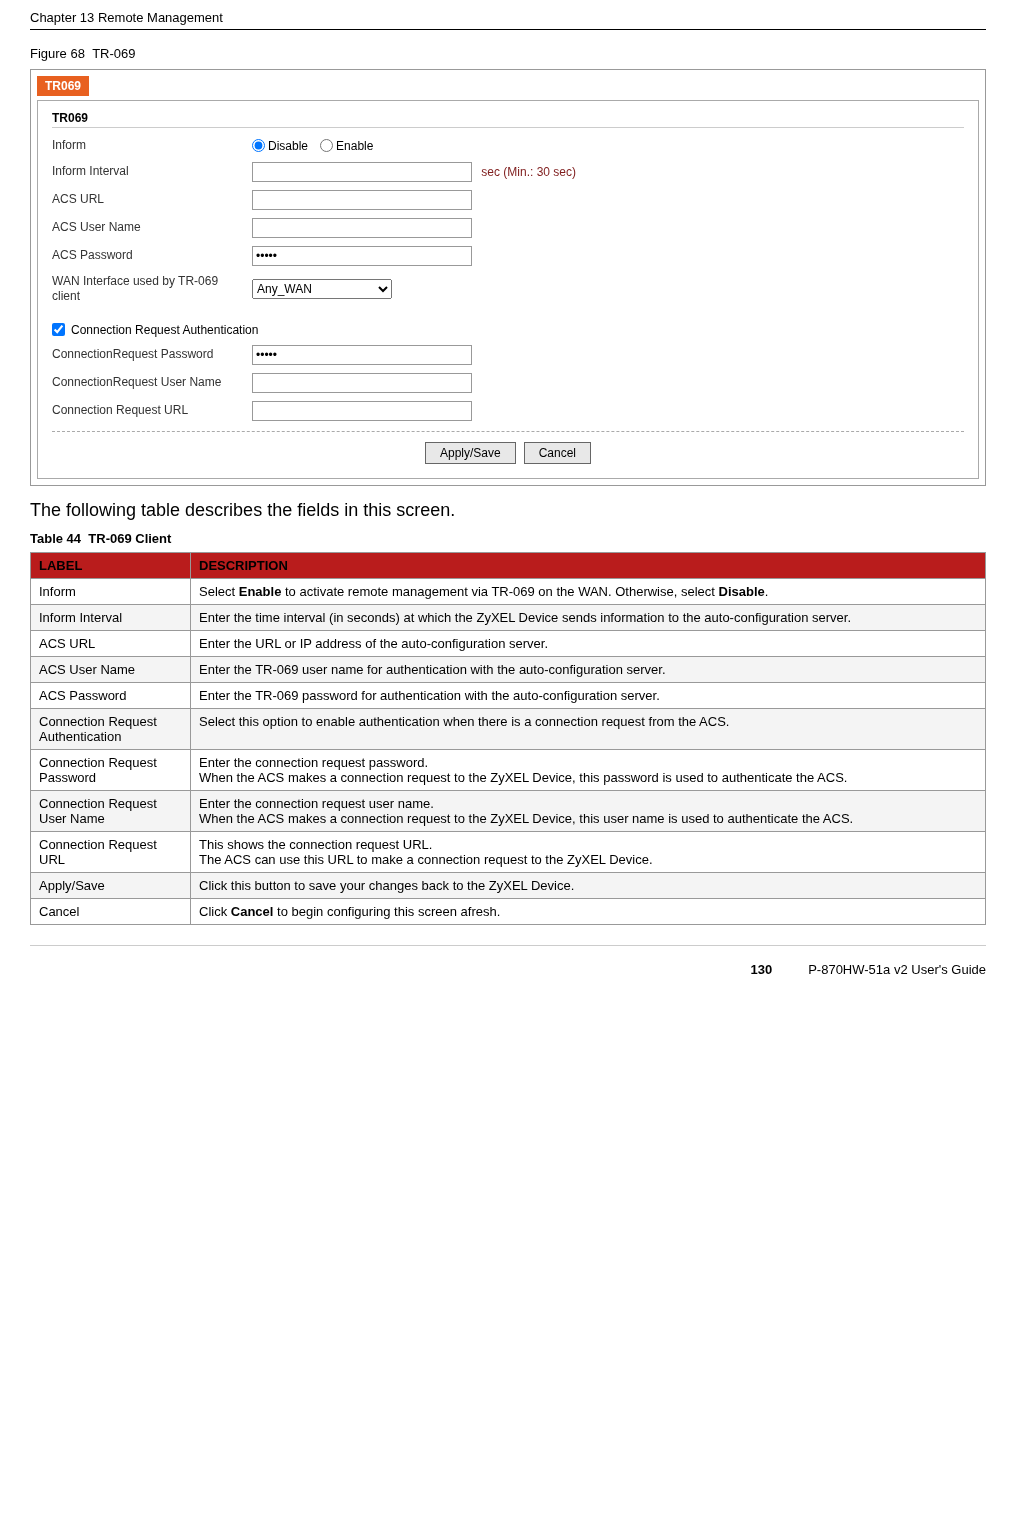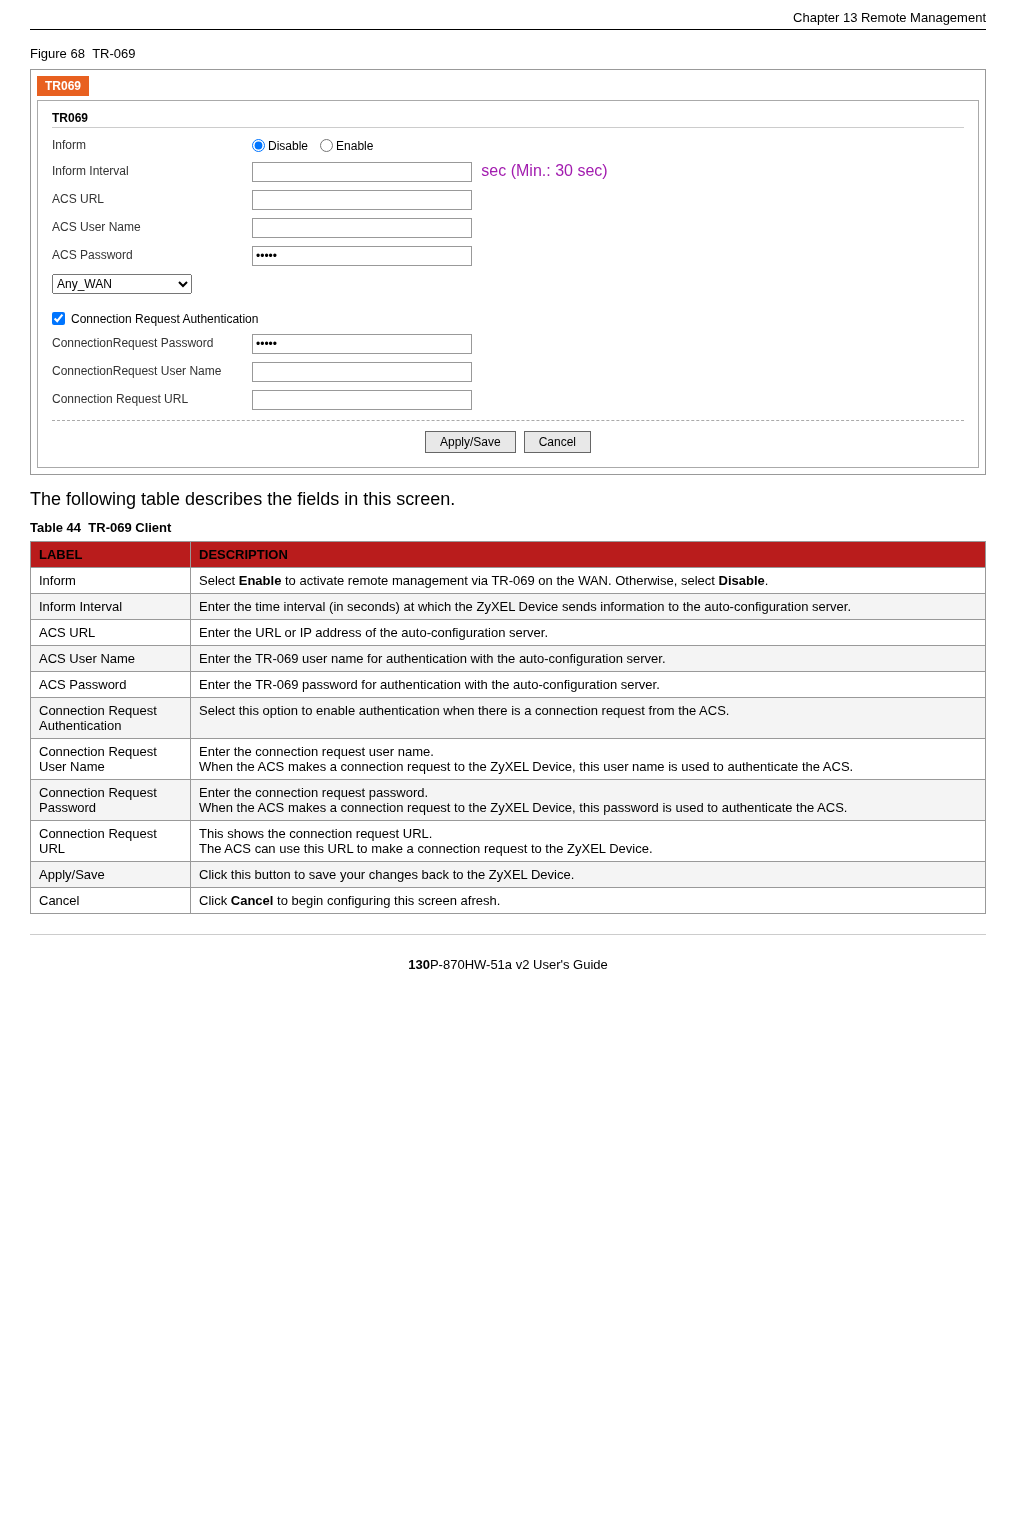--- a/index.html
+++ b/index.html
@@ -11,21 +11,21 @@
       width: 1016px;
       min-height: 1524px;
       padding: 10px 30px 30px 30px;
     }
     .chapter-header {
       font-size: 13px;
       border-bottom: 1px solid #000;
       padding-bottom: 4px;
       margin-bottom: 16px;
       display: flex;
-      justify-content: flex-end;
+      justify-content: flex-start;
     }
     .figure-label {
       font-size: 13px;
       font-weight: bold;
       margin-bottom: 8px;
     }
     .figure-label span {
       font-weight: normal;
     }
     
@@ -87,22 +87,22 @@
       border: 1px solid #999;
       font-size: 12px;
       padding: 1px 3px;
     }
     select {
       width: 140px;
       height: 20px;
       font-size: 12px;
     }
     .sec-hint {
-      font-size: 16px;
-      color: #a21caf;
+      font-size: 12px;
+      color: #7f1d1d;
       margin-left: 6px;
     }
     .checkbox-row {
       display: flex;
       align-items: center;
       gap: 6px;
       margin-bottom: 8px;
       font-size: 12px;
     }
     .divider-dotted {
@@ -153,25 +153,26 @@
       vertical-align: top;
     }
     table.desc-table tr:nth-child(even) td {
       background: #f4f4f4;
     }
     table.desc-table tr:nth-child(odd) td {
       background: #fff;
     }
     .footer-bar {
       display: flex;
-      justify-content: center;
+      justify-content: flex-end;
       margin-top: 20px;
       font-size: 13px;
       border-top: 1px solid #ccc;
-      padding-top: 22px;
+      padding-top: 16px;
+      gap: 36px;
     }
     .page-num {
       font-size: 13px;
       font-weight: bold;
     }
     b { font-weight: bold; }
   </style>
 </head>
 <body>
 
@@ -225,20 +226,21 @@
     </div>
 
     <div class="form-row">
       <div class="form-label">ACS Password</div>
       <div class="form-control">
         <input type="password" value="•••••" style="">
       </div>
     </div>
 
     <div class="form-row">
+      <div class="form-label">WAN Interface used by TR-069<br>client</div>
       <div class="form-control">
         <select>
           <option>Any_WAN</option>
         </select>
       </div>
     </div>
 
     <div style="height:10px;"></div>
 
     <div class="checkbox-row">
@@ -308,26 +310,26 @@
     </tr>
     <tr>
       <td>ACS Password</td>
       <td>Enter the TR-069 password for authentication with the auto-configuration server.</td>
     </tr>
     <tr>
       <td>Connection Request Authentication</td>
       <td>Select this option to enable authentication when there is a connection request from the ACS.</td>
     </tr>
     <tr>
+      <td>Connection Request Password</td>
+      <td>Enter the connection request password.<br>When the ACS makes a connection request to the ZyXEL Device, this password is used to authenticate the ACS.</td>
+    </tr>
+    <tr>
       <td>Connection Request User Name</td>
       <td>Enter the connection request user name.<br>When the ACS makes a connection request to the ZyXEL Device, this user name is used to authenticate the ACS.</td>
-    </tr>
-    <tr>
-      <td>Connection Request Password</td>
-      <td>Enter the connection request password.<br>When the ACS makes a connection request to the ZyXEL Device, this password is used to authenticate the ACS.</td>
     </tr>
     <tr>
       <td>Connection Request URL</td>
       <td>This shows the connection request URL.<br>The ACS can use this URL to make a connection request to the ZyXEL Device.</td>
     </tr>
     <tr>
       <td>Apply/Save</td>
       <td>Click this button to save your changes back to the ZyXEL Device.</td>
     </tr>
     <tr>

